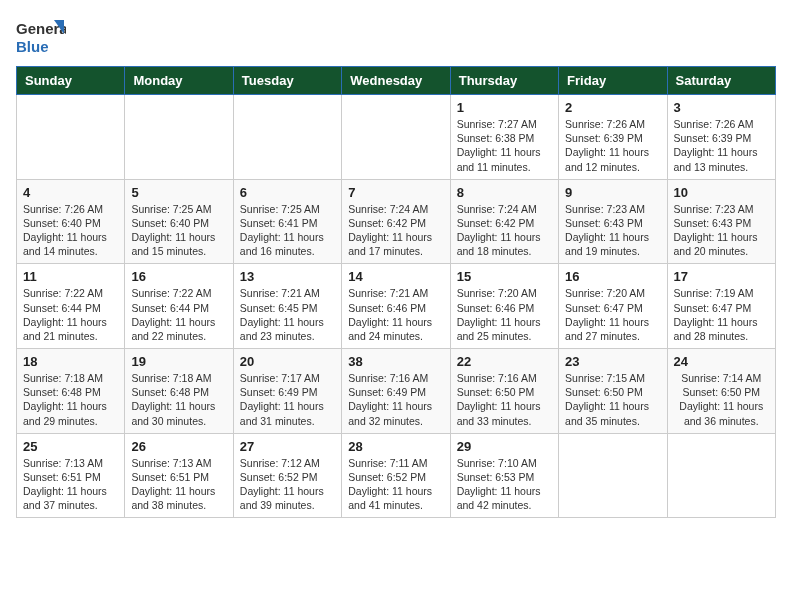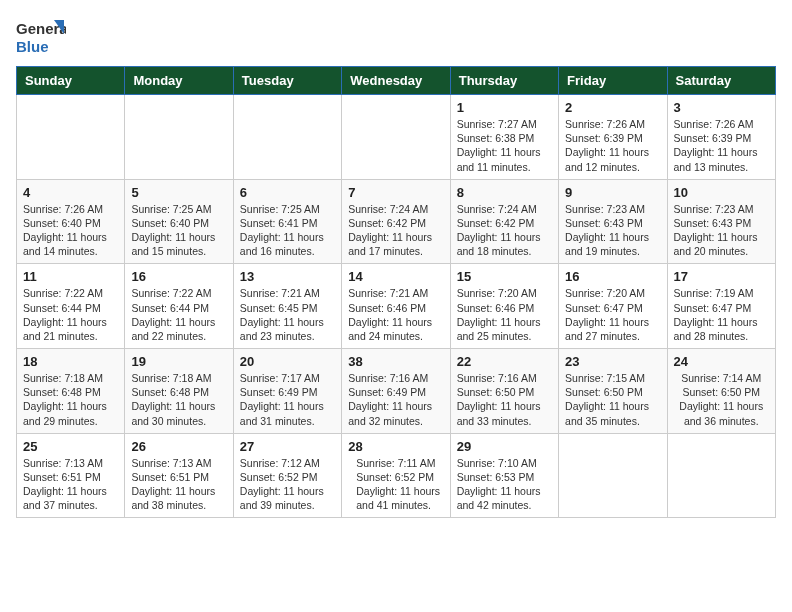--- a/index.html
+++ b/index.html
@@ -277,21 +277,21 @@
 Daylight: 11 hours and 38 minutes.</div>
         </td>
         <td>
           <span class="day-number">27</span>
           <div class="day-info" style="white-space: pre-line;">Sunrise: 7:12 AM
 Sunset: 6:52 PM
 Daylight: 11 hours and 39 minutes.</div>
         </td>
         <td>
           <span class="day-number">28</span>
-          <div class="day-info" style="white-space: pre-line; margin-left: 8px;">Sunrise: 7:11 AM
+          <div class="day-info" style="white-space: pre-line;">Sunrise: 7:11 AM
 Sunset: 6:52 PM
 Daylight: 11 hours and 41 minutes.</div>
         </td>
         <td>
           <span class="day-number">29</span>
           <div class="day-info" style="white-space: pre-line;">Sunrise: 7:10 AM
 Sunset: 6:53 PM
 Daylight: 11 hours and 42 minutes.</div>
         </td>
         <td class="empty-cell"></td>

